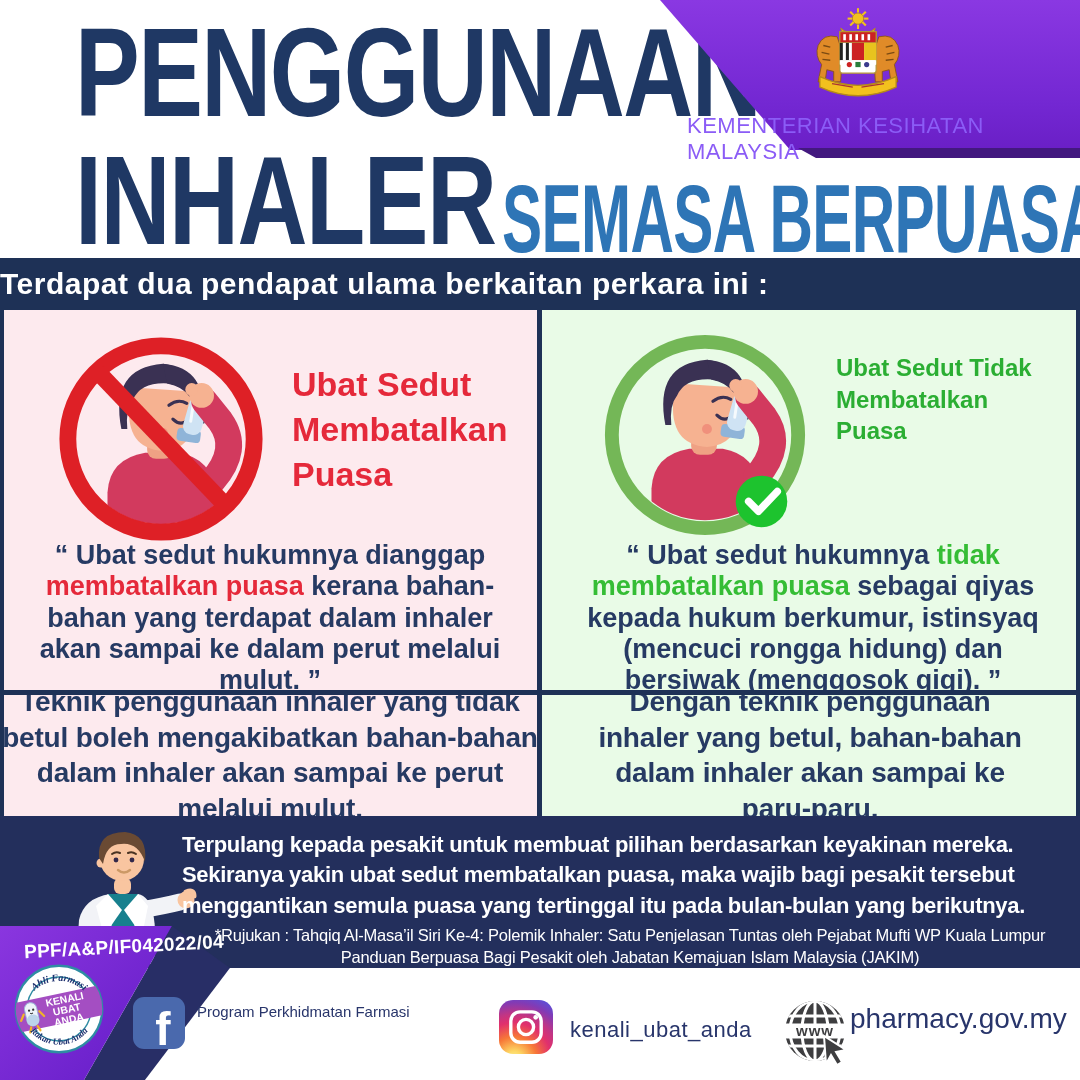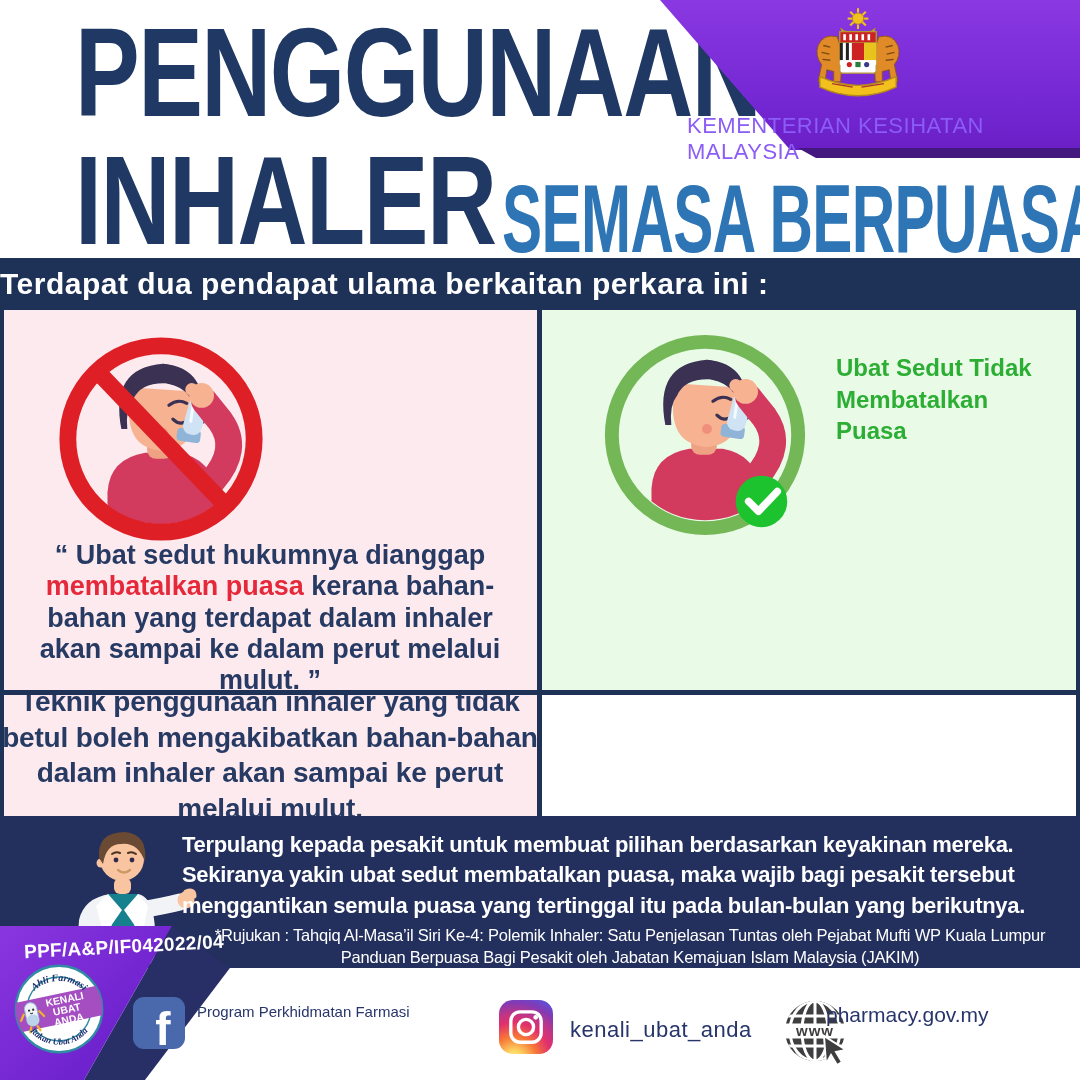--- a/index.html
+++ b/index.html
@@ -77,21 +77,21 @@
         display:flex;align-items:flex-end;justify-content:center;overflow:hidden;}
   .fb-f{color:#fff;font-size:46px;font-weight:bold;line-height:.82;margin-right:-8px;}
   .fb-line{color:#28356b;font-size:15px;}
   .fb-l1{left:197px;top:1003px;}
   .fb-l2{left:197px;top:1038px;}
   .ig-icon{left:499px;top:1000px;width:54px;height:54px;border-radius:14px;
         background:radial-gradient(circle at 28% 110%,#fdf497 0%,#fdd663 12%,#f77737 32%,#e1306c 52%,#c13584 64%,#833ab4 80%,#5851db 95%);
         display:flex;align-items:center;justify-content:center;}
   .ig-handle{left:570px;top:1017px;color:#28356b;font-size:22px;letter-spacing:.5px;}
   .globe{left:780px;top:994px;}
-  .web-line{color:#28356b;font-size:21px;}
+  .web-line{color:#28356b;font-size:28px;margin-left:24px;}
   .web-l1{left:826px;top:1003px;}
   .web-l2{left:822px;top:1040px;}
 </style>
 </head>
 <body>
 
 <div class="poster">
 
   <div class="abs title1">PENGGUNAAN</div>
   <div class="abs title2">INHALER</div>
@@ -191,35 +191,40 @@
       </g>
     </defs>
   </svg>
 
   <div class="abs panel-left">
     <svg class="panel-rel illus illus-left" viewBox="0 0 220 220">
       <use href="#person-inhaler"></use>
       <circle cx="110" cy="110" r="94" fill="none" stroke="#de2026" stroke-width="17"></circle>
       <line x1="46" y1="42" x2="178" y2="180" stroke="#de2026" stroke-width="17"></line>
     </svg>
+    <div class="panel-rel head-red">Ubat Sedut Membatalkan Puasa</div>
     <div class="panel-rel quote quote-l"><span>“ Ubat sedut hukumnya dianggap </span><span class="hl-red">membatalkan puasa</span><span> kerana bahan-bahan yang terdapat dalam inhaler akan sampai ke dalam perut melalui mulut. ”</span></div>
   </div>
 
   <div class="abs panel-right">
     <svg class="panel-rel illus illus-right" viewBox="0 0 220 220">
       <use href="#person-inhaler"></use>
       <circle cx="110" cy="110" r="94" fill="none" stroke="#74b757" stroke-width="14"></circle>
       <circle cx="167" cy="177" r="26" fill="#1dc32e"></circle>
       <path d="M154 177 l10 10 l19 -20" stroke="#ffffff" stroke-width="7.5" fill="none" stroke-linecap="round" stroke-linejoin="round"></path>
     </svg>
     <div class="panel-rel head-green">Ubat Sedut Tidak Membatalkan Puasa</div>
+    <div class="panel-rel quote quote-r"><span>“ Ubat sedut hukumnya </span><span class="hl-green">tidak membatalkan puasa</span><span> sebagai qiyas kepada hukum berkumur, istinsyaq (mencuci rongga hidung) dan bersiwak (menggosok gigi). ”</span></div>
   </div>
 
   <div class="abs strip-left">
     <div class="panel-rel note note-l">Teknik penggunaan inhaler yang tidak betul boleh mengakibatkan bahan-bahan dalam inhaler akan sampai ke perut melalui mulut.</div>
+  </div>
+  <div class="abs strip-right">
+    <div class="panel-rel note note-r">Dengan teknik penggunaan inhaler yang betul, bahan-bahan dalam inhaler akan sampai ke paru-paru.</div>
   </div>
 
   <div class="abs vdivider"></div>
   <div class="abs hdivider"></div>
   <div class="abs edge-l"></div>
   <div class="abs edge-r"></div>
 
   <div class="abs concl"></div>
   <div class="abs doctor">
     <svg width="150" height="150" viewBox="0 0 150 150">

